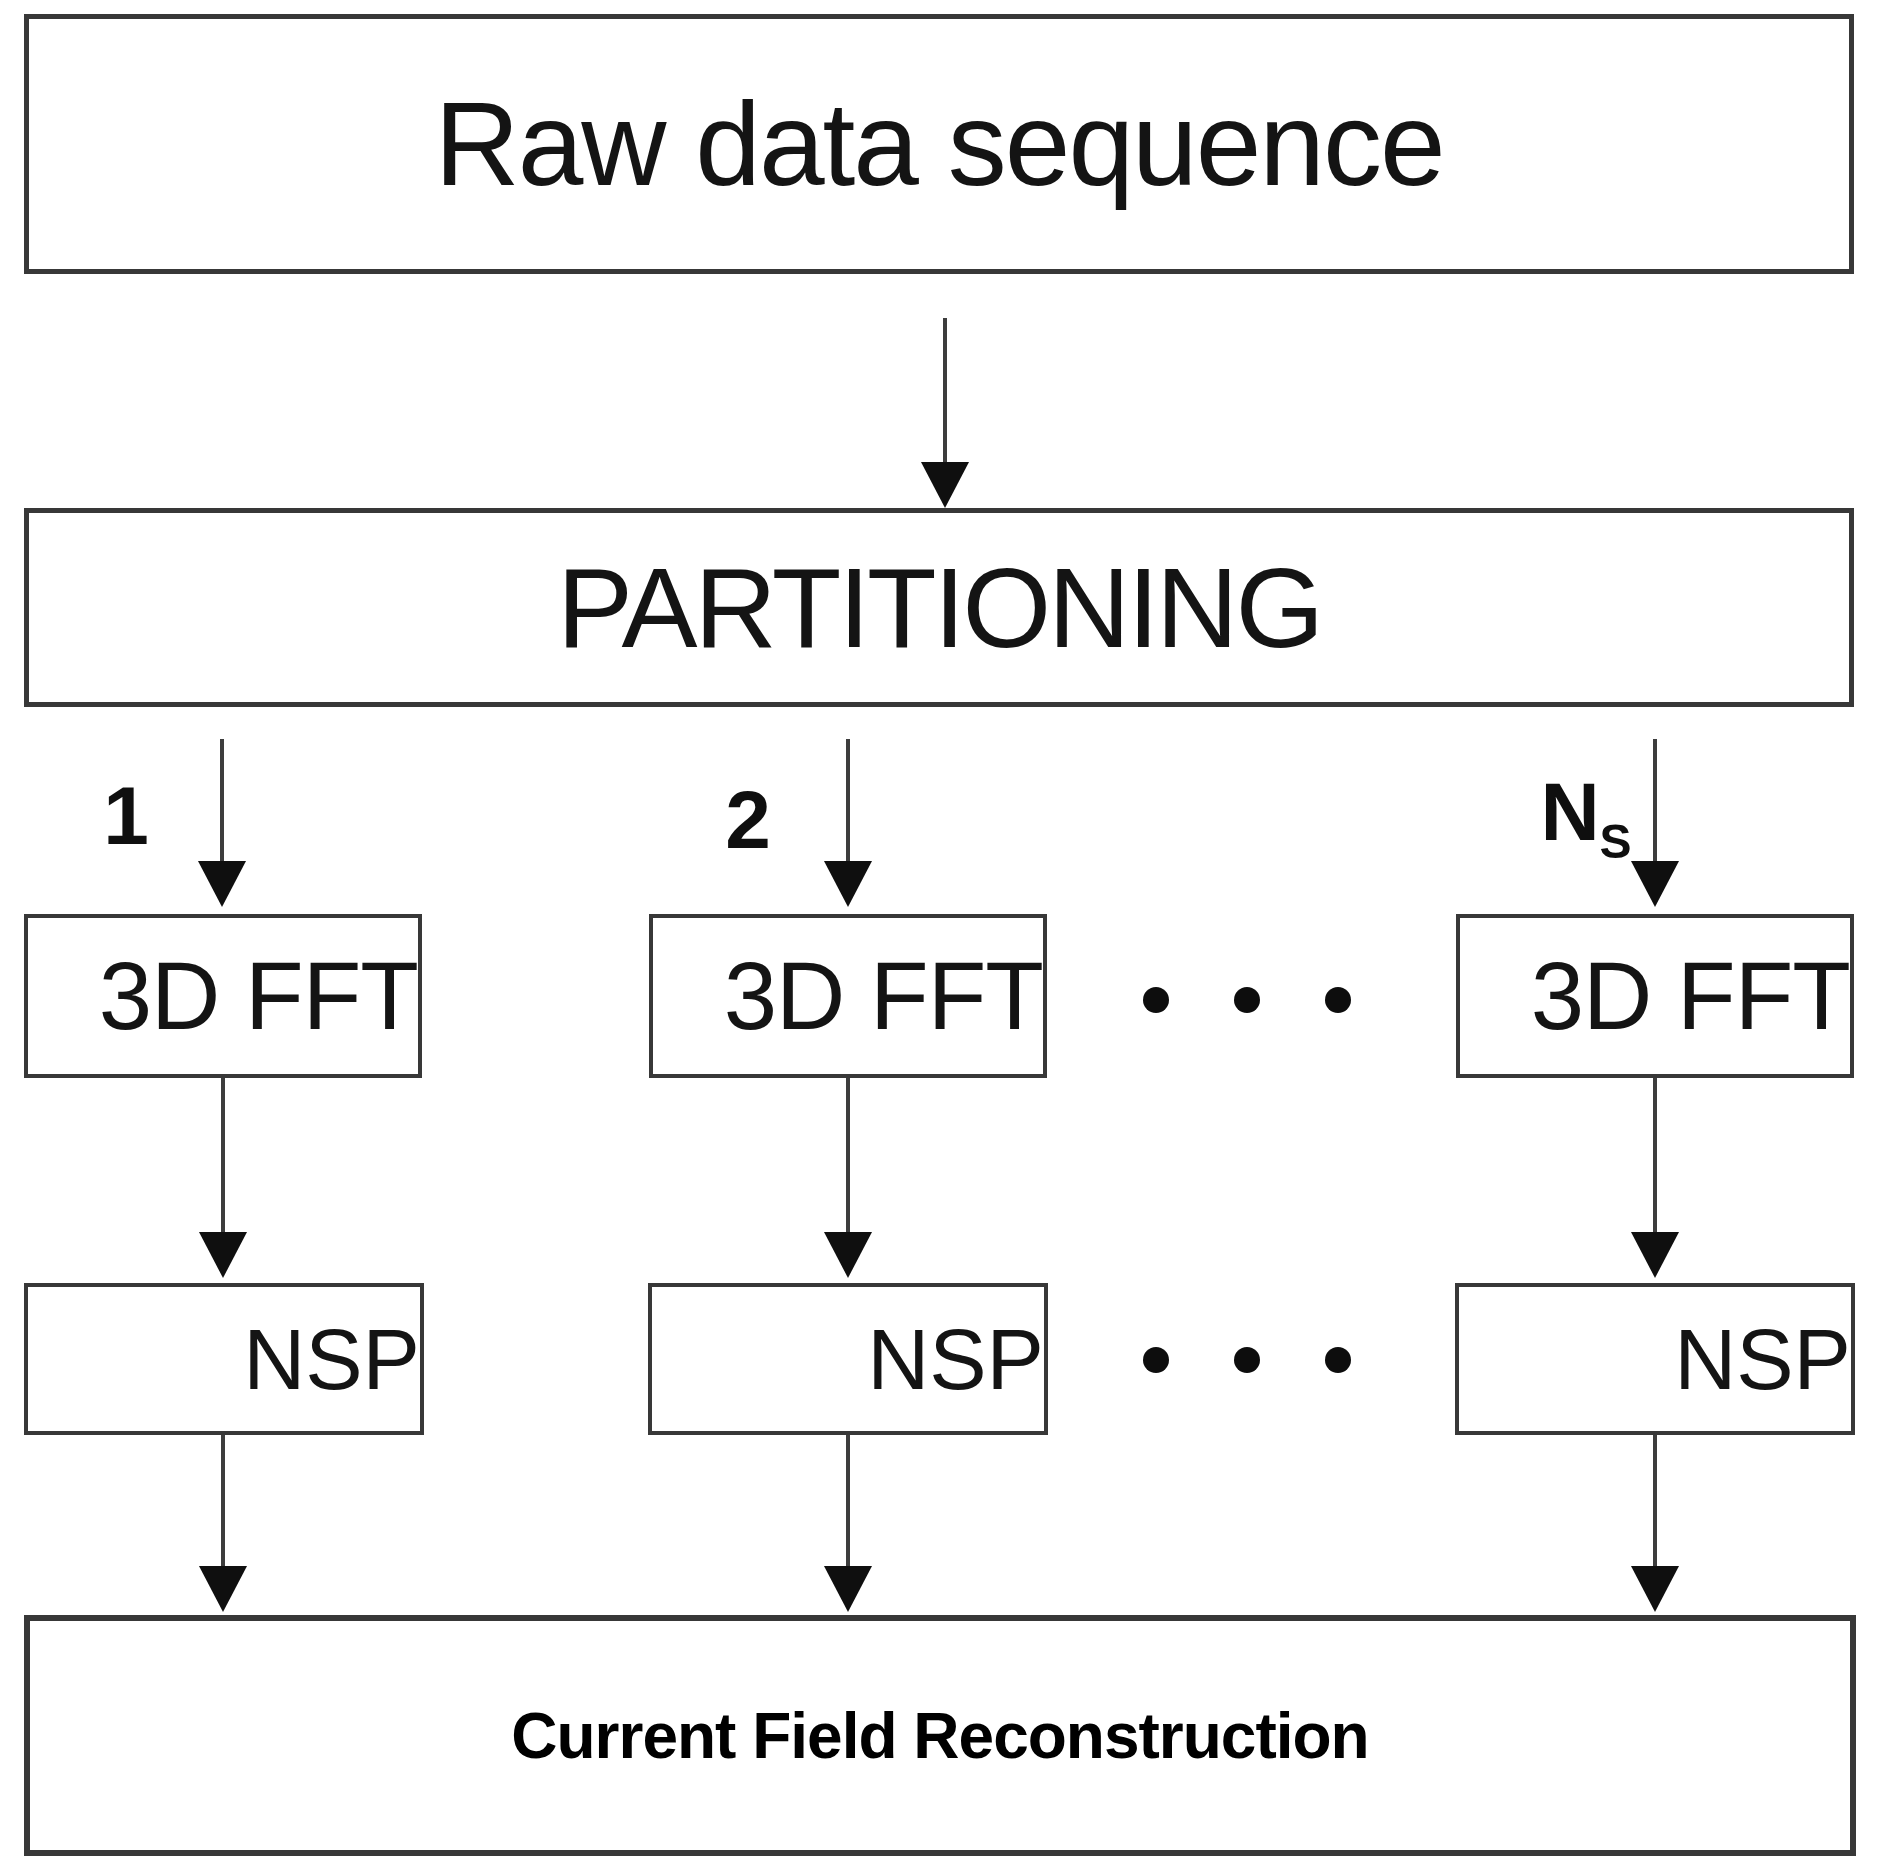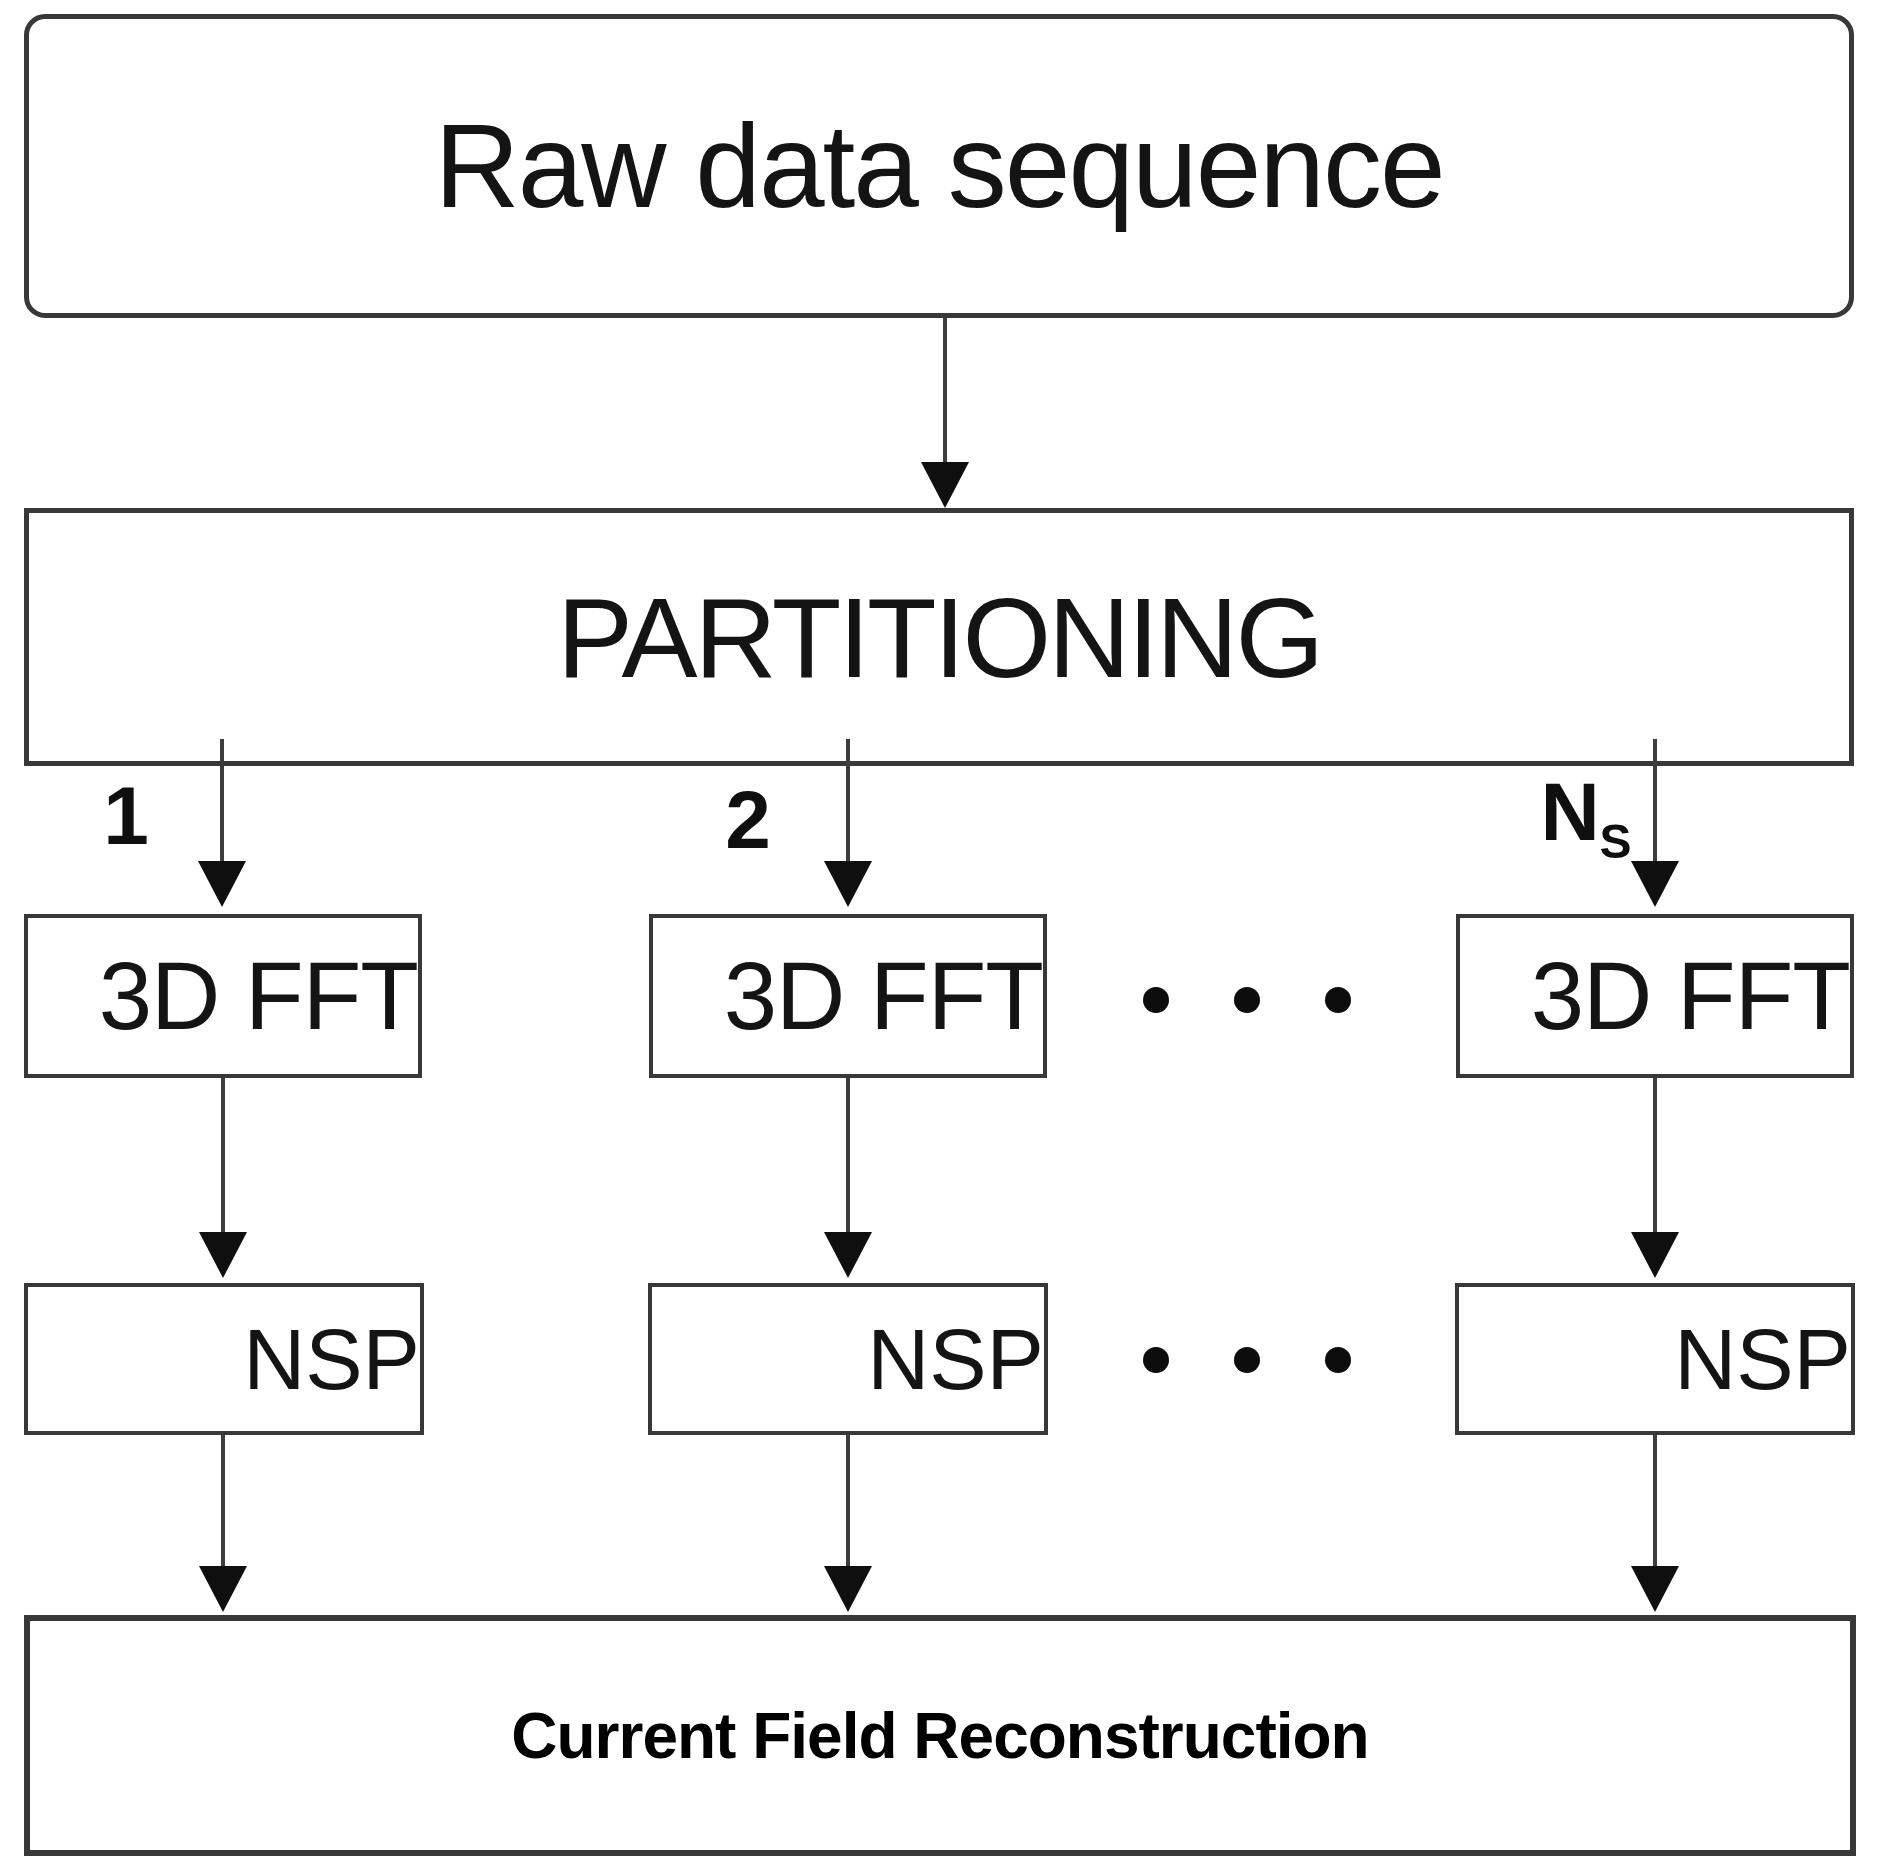--- a/index.html
+++ b/index.html
@@ -95,28 +95,28 @@
     height: 26px;
     border-radius: 50%;
     background: #0d0d0d;
   }
 </style>
 </head>
 <body>
 
 <div id="stage">
 
-  <div class="node" style="left:24px; top:14px; width:1830px; height:304px;border-radius:21px;">
+  <div class="node" style="left:24px; top:14px; width:1830px; height:260px;">
     <span class="lbl-xl">Raw data sequence</span>
   </div>
 
   <div class="vline" style="left:943px; top:318px; height:144px;"></div>
   <div class="ahead" style="left:921px; top:462px;"></div>
 
-  <div class="node" style="left:24px; top:508px; width:1830px; height:258px;">
+  <div class="node" style="left:24px; top:508px; width:1830px; height:199px;">
     <span class="lbl-partition">PARTITIONING</span>
   </div>
 
   <div class="vline" style="left:220px; top:739px; height:122px;"></div>
   <div class="ahead" style="left:198px; top:861px;"></div>
   <span class="branch-label" style="left:126px; top:816px;">1</span>
 
   <div class="vline" style="left:846px; top:739px; height:122px;"></div>
   <div class="ahead" style="left:824px; top:861px;"></div>
   <span class="branch-label" style="left:748px; top:820px;">2</span>

